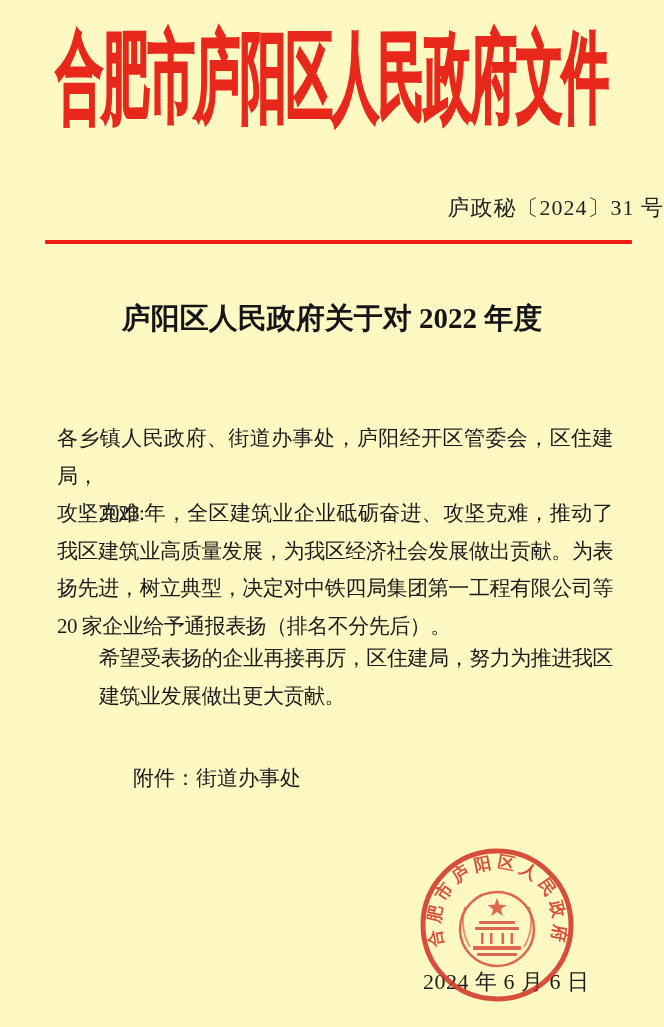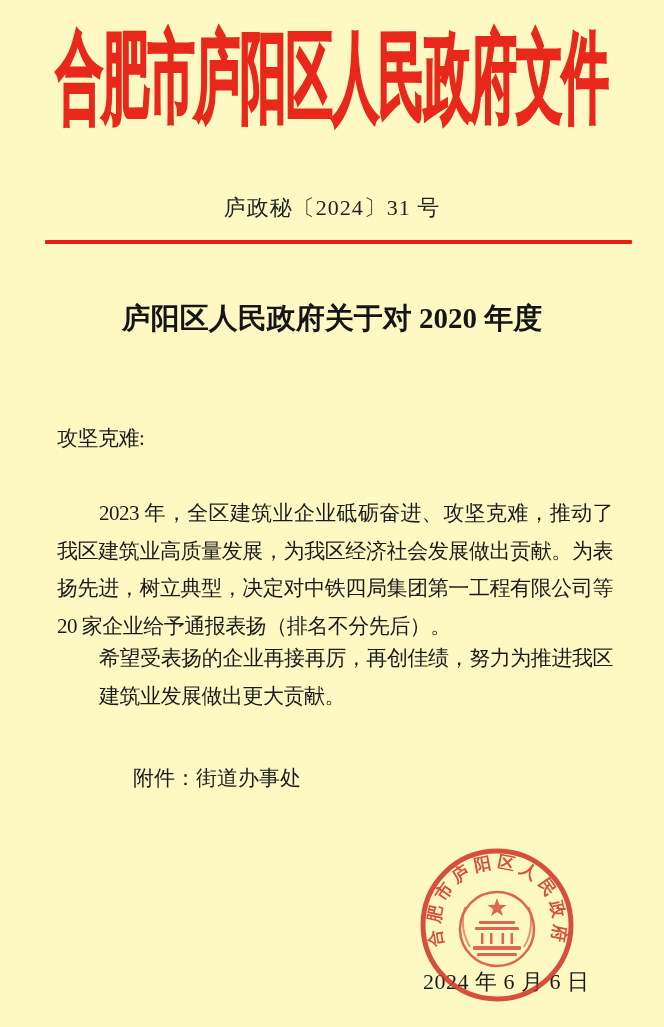--- a/index.html
+++ b/index.html
@@ -18,21 +18,21 @@
   .letterhead .stretch{
     display:inline-block;
     font-size:47px;font-weight:bold;letter-spacing:-1px;
     color:#e7281b;
     -webkit-text-stroke:1.2px #e7281b;
     transform:scaleY(2.1);
     transform-origin:center top;
   }
   .doc-number{
     position:absolute;top:193px;left:0;width:100%;
-    text-align:center;font-size:22px;line-height:30px;
+    text-align:right;font-size:22px;line-height:30px;
     letter-spacing:1px;color:#222;
   }
   .red-rule{
     position:absolute;top:240px;left:45px;width:587px;height:4px;
     background:#ee1d11;border-radius:1px;
   }
   .doc-title{
     position:absolute;top:301px;left:0;width:100%;
     text-align:center;font-weight:bold;font-size:29px;line-height:35.5px;
     color:#151517;
@@ -52,30 +52,31 @@
 
   <div class="letterhead">
     <span class="stretch">合肥市庐阳区人民政府文件</span>
   </div>
 
   <div class="doc-number">庐政秘〔2024〕31 号</div>
 
   <div class="red-rule"></div>
 
   <div class="doc-title">
-    <div>庐阳区人民政府关于对 2020 年度</div>
+    <div>庐阳区人民政府关于对 2022 年度</div>
   </div>
 
   <div class="salutation body-text">
+    <div>各乡镇人民政府、街道办事处，庐阳经开区管委会，区住建局，</div>
     <div>攻坚克难:</div>
   </div>
 
   <div class="para1 body-text">2023 年，全区建筑业企业砥砺奋进、攻坚克难，推动了我区建筑业高质量发展，为我区经济社会发展做出贡献。为表扬先进，树立典型，决定对中铁四局集团第一工程有限公司等 20 家企业给予通报表扬（排名不分先后）。</div>
 
-  <div class="para2 body-text">希望受表扬的企业再接再厉，再创佳绩，努力为推进我区建筑业发展做出更大贡献。</div>
+  <div class="para2 body-text">希望受表扬的企业再接再厉，区住建局，努力为推进我区建筑业发展做出更大贡献。</div>
 
   <div class="attachment">附件：街道办事处</div>
 
   <div class="doc-date">2024 年 6 月 6 日</div>
 
   <svg class="seal" width="164" height="170" viewBox="0 0 164 170">
     <g opacity="0.82">
 
       <circle cx="82" cy="86" r="74" fill="none" stroke="#cf2a1e" stroke-width="5"></circle>
 

